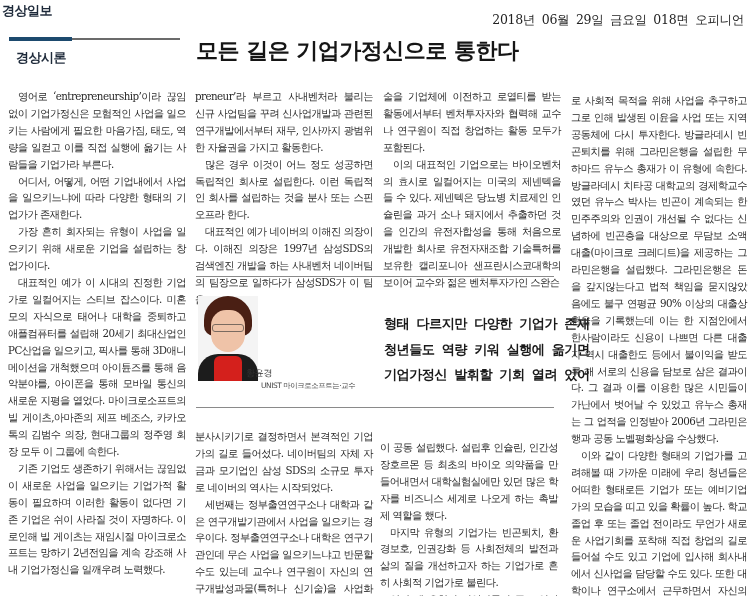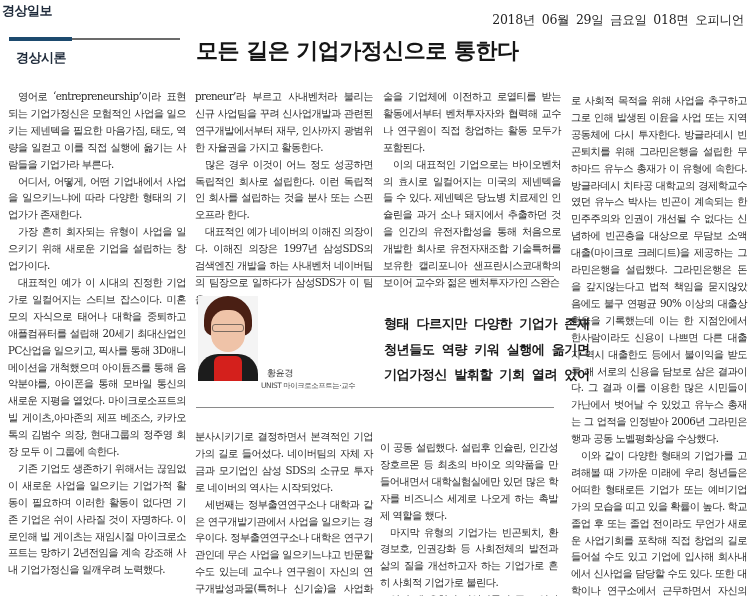--- a/index.html
+++ b/index.html
@@ -53,21 +53,21 @@
     position: absolute; left: 198px; top: 296px; width: 60px; height: 85px; overflow: hidden;
     background: #f4f4f4;
   }
   .photo .hair { position: absolute; left: 6px; top: 0px; width: 48px; height: 40px; border-radius: 24px 24px 10px 10px; background: #4a1f14; }
   .photo .face { position: absolute; left: 13px; top: 14px; width: 34px; height: 42px; border-radius: 16px 16px 18px 18px; background: #efc3a8; }
   .photo .glasses { position: absolute; left: 14px; top: 28px; width: 32px; height: 8px; border: 1px solid #7a6a60; border-radius: 3px; }
   .photo .jacket { position: absolute; left: 0px; top: 58px; width: 60px; height: 27px; border-radius: 20px 20px 0 0; background: #1c1c1c; }
   .photo .shirt { position: absolute; left: 16px; top: 60px; width: 28px; height: 25px; background: #d4201c; border-radius: 6px 6px 0 0; }
 
   .author-name {
-    position: absolute; left: 267px; top: 367px;
+    position: absolute; left: 246px; top: 367px;
     font-size: 9px; color: #333; letter-spacing: -0.3px;
   }
   .author-title {
     position: absolute; left: 261px; top: 381px;
     font-size: 7.4px; color: #444; letter-spacing: -0.4px;
   }
   .subhead {
     position: absolute; left: 384px; top: 312px;
     font-family: Liberation Mono, monospace; font-size: 13.2px; font-weight: bold; color: #1a1a1a;
     line-height: 25.5px; letter-spacing: -0.6px; text-align: center;
@@ -80,21 +80,21 @@
 <div class="masthead">경상일보</div>
 <div class="dateline">2018년 06월 29일 금요일 018면 오피니언</div>
 
 <div class="section-rule"></div>
 <div class="section-rule-accent"></div>
 <div class="section-label">경상시론</div>
 
 <h1 class="headline">모든 길은 기업가정신으로 통한다</h1>
 
 <div class="col col1">
-  <p>영어로 ‘entrepreneurship’이라 표현되는 기업가정신은 모험적인 사업을 일으키는 제넨텍을 필요한 마음가짐, 태도, 역량을 일컫고 이를 직접 실행에 옮기는 사람들을 기업가라 부른다.</p>
+  <p>영어로 ‘entrepreneurship’이라 끊임없이 기업가정신은 모험적인 사업을 일으키는 사람에게 필요한 마음가짐, 태도, 역량을 일컫고 이를 직접 실행에 옮기는 사람들을 기업가라 부른다.</p>
   <p>어디서, 어떻게, 어떤 기업내에서 사업을 일으키느냐에 따라 다양한 형태의 기업가가 존재한다.</p>
   <p>가장 흔히 회자되는 유형이 사업을 일으키기 위해 새로운 기업을 설립하는 창업가이다.</p>
   <p>대표적인 예가 이 시대의 진정한 기업가로 일컬어지는 스티브 잡스이다. 미혼모의 자식으로 태어나 대학을 중퇴하고 애플컴퓨터를 설립해 20세기 최대산업인 PC산업을 일으키고, 픽사를 통해 3D애니메이션을 개척했으며 아이튠즈를 통해 음악분야를, 아이폰을 통해 모바일 통신의 새로운 지평을 열었다. 마이크로소프트의 빌 게이츠,아마존의 제프 베조스, 카카오톡의 김범수 의장, 현대그룹의 정주영 회장 모두 이 그룹에 속한다.</p>
   <p>기존 기업도 생존하기 위해서는 끊임없이 새로운 사업을 일으키는 기업가적 활동이 필요하며 이러한 활동이 없다면 기존 기업은 쉬이 사라질 것이 자명하다. 이로인해 빌 게이츠는 재임시절 마이크로소프트는 망하기 2년전임을 계속 강조해 사내 기업가정신을 일깨우려 노력했다.</p>
 
 </div>
 
 <div class="col col2">
   <p class="cont">preneur’라 부르고 사내벤처라 불리는 신규 사업팀을 꾸려 신사업개발과 관련된 연구개발에서부터 재무, 인사까지 광범위한 자율권을 가지고 활동한다.</p>
   <p>많은 경우 이것이 어느 정도 성공하면 독립적인 회사로 설립한다. 이런 독립적인 회사를 설립하는 것을 분사 또는 스핀오프라 한다.</p>

